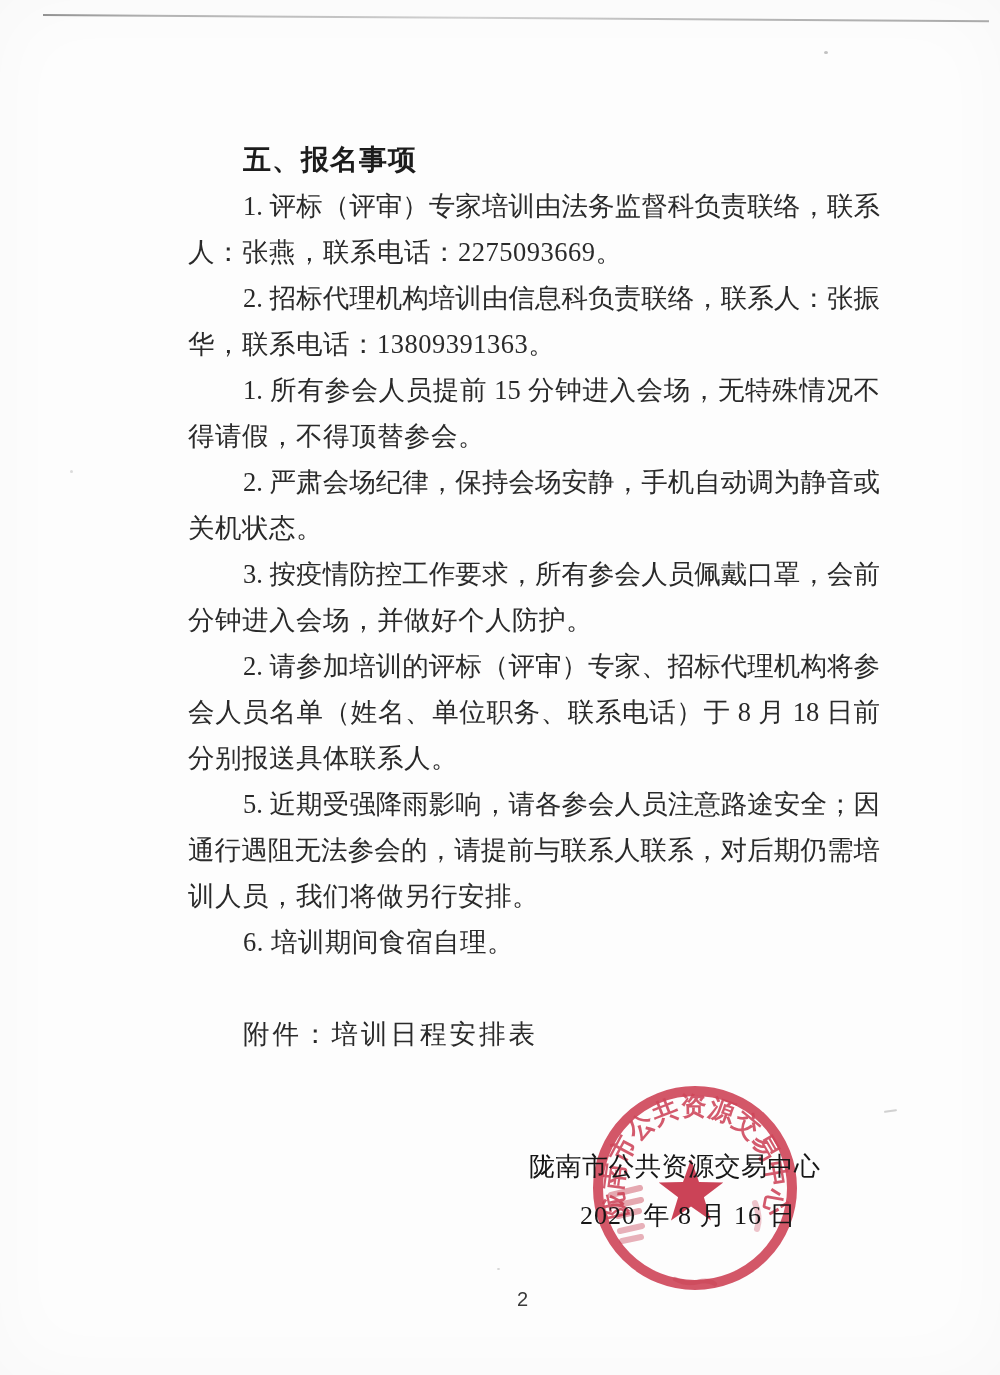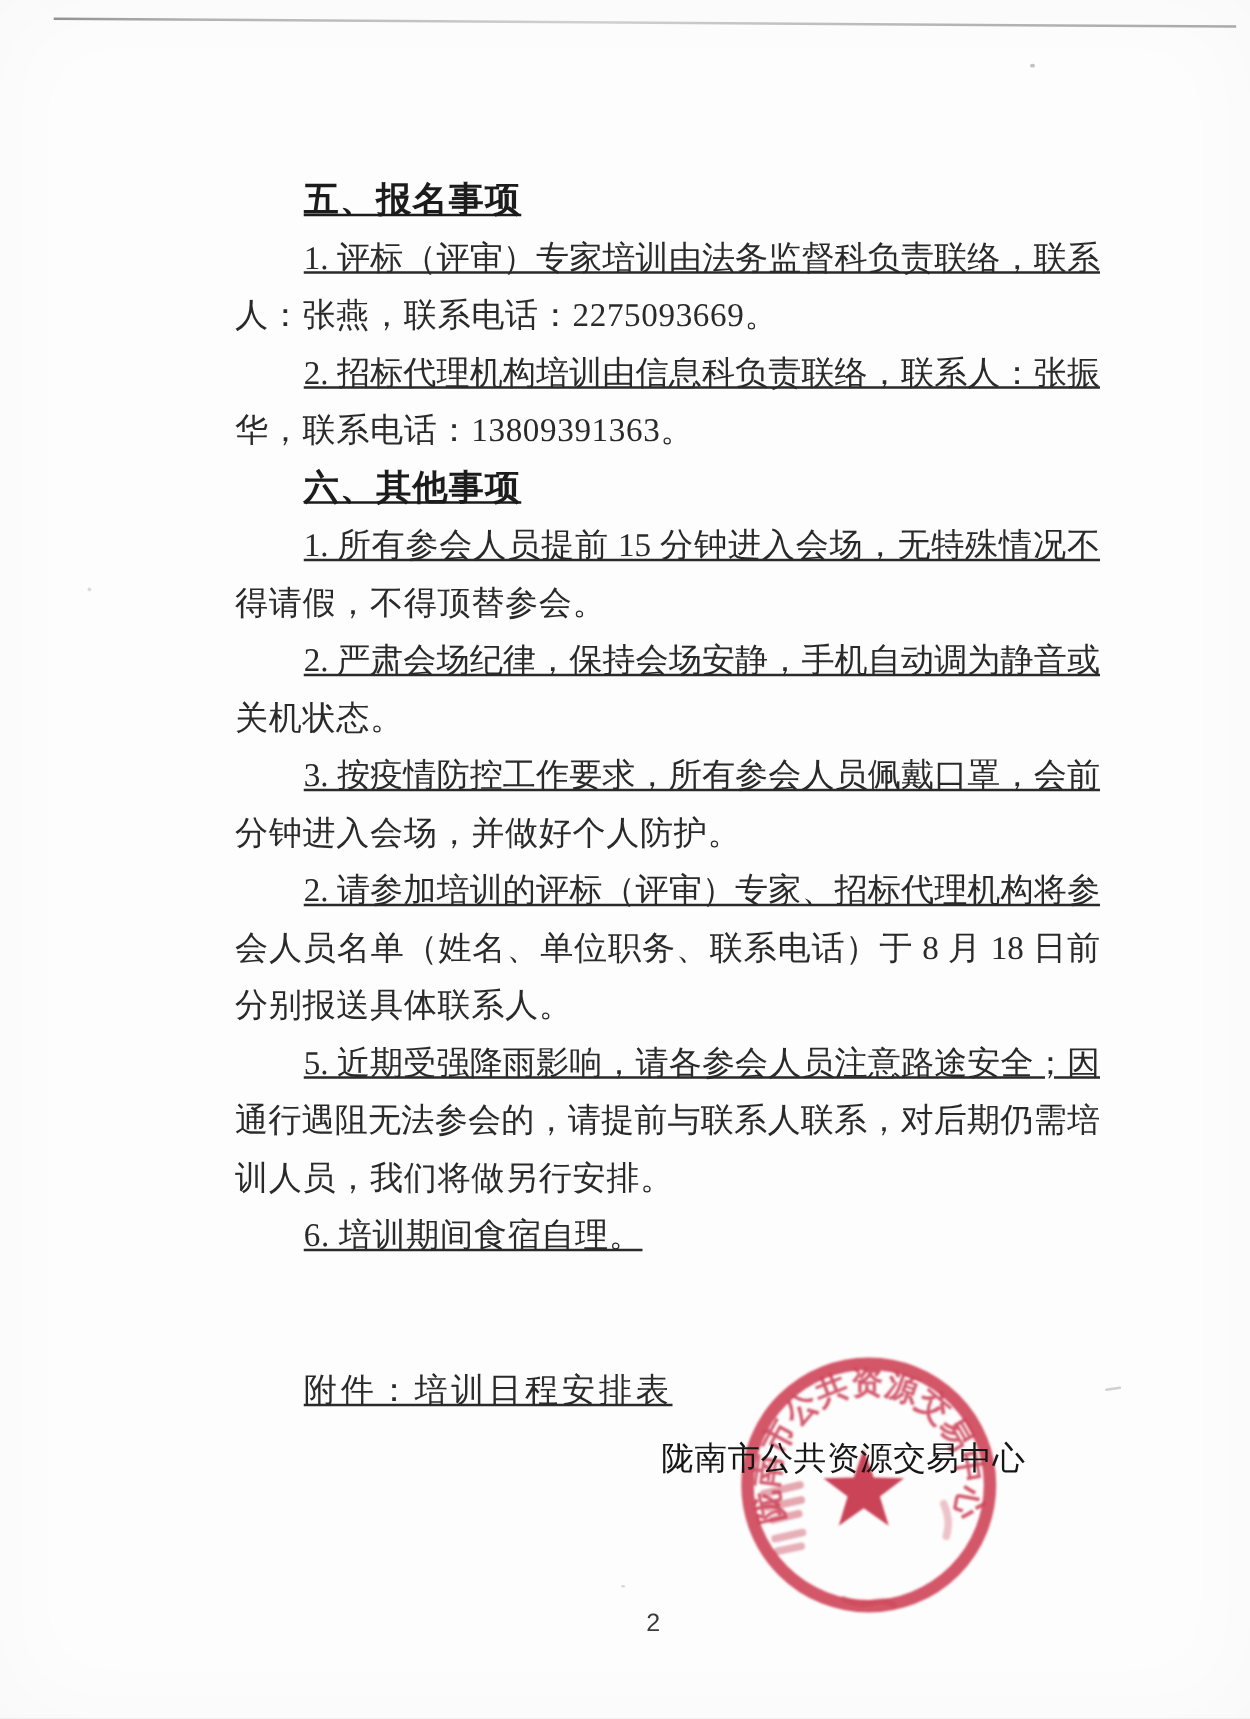--- a/index.html
+++ b/index.html
@@ -28,30 +28,30 @@
   .speck.s2 { left:884px; top:1110px; width:13px; height:2px; border-radius:2px; transform:rotate(-9deg); opacity:0.4;}
   .speck.s3 { left:70px;  top:470px; width:3px;  height:3px; opacity:0.3;}
   .speck.s4 { left:497px; top:1268px; width:3px; height:2px; opacity:0.35;}
 
   
   .content { position:absolute; left:188px; top:137px; width:692px; }
   .line {
     font-size:26.5px; line-height:46px; height:46px;
     white-space:nowrap; letter-spacing:0.5px; color:#2a2a2a;
   }
-  .line.indent { padding-left:55px;text-decoration:underline; }
+  .line.indent { padding-left:55px; }
   .line.fill {
     white-space:normal; letter-spacing:0;
     text-align:justify; text-align-last:justify;
   }
   .line.heading {
     font-family:"Liberation Sans", sans-serif;
     font-weight:700; font-size:28px; letter-spacing:1px; color:#1c1c1c;
   }
-  .line.attachment { letter-spacing:3px;margin-top:32px; }
+  .line.attachment { letter-spacing:3px; }
   .line.spacer { }
 
   .signature {
     position:absolute; left:529px; top:1150px; z-index:5;
     font-size:26px; line-height:34px; letter-spacing:0.5px; color:#161616;
     white-space:nowrap;
   }
   .date {
     position:absolute; left:580px; top:1200px; z-index:5;
     font-size:26px; line-height:32px; letter-spacing:1px; color:#161616;
@@ -80,21 +80,20 @@
   <div class="speck s2"></div>
   <div class="speck s3"></div>
   <div class="speck s4"></div>
 
   <div class="content" id="lines-container">
       <div class="line heading indent">五、报名事项</div>
       <div class="line body indent fill">1. 评标（评审）专家培训由法务监督科负责联络，联系</div>
       <div class="line body">人：张燕，联系电话：2275093669。</div>
       <div class="line body indent fill">2. 招标代理机构培训由信息科负责联络，联系人：张振</div>
       <div class="line body">华，联系电话：13809391363。</div>
-      <div class="line heading indent">六、其他事项</div>
       <div class="line body indent fill">1. 所有参会人员提前 15 分钟进入会场，无特殊情况不</div>
       <div class="line body">得请假，不得顶替参会。</div>
       <div class="line body indent fill">2. 严肃会场纪律，保持会场安静，手机自动调为静音或</div>
       <div class="line body">关机状态。</div>
       <div class="line body indent fill">3. 按疫情防控工作要求，所有参会人员佩戴口罩，会前</div>
       <div class="line body">分钟进入会场，并做好个人防护。</div>
       <div class="line body indent fill">2. 请参加培训的评标（评审）专家、招标代理机构将参</div>
       <div class="line body fill">会人员名单（姓名、单位职务、联系电话）于 8 月 18 日前</div>
       <div class="line body">分别报送具体联系人。</div>
       <div class="line body indent fill">5. 近期受强降雨影响，请各参会人员注意路途安全；因</div>
@@ -122,15 +121,16 @@
       <g stroke="#c93e52" fill="none" stroke-linecap="round">
         <path d="M22 112 l29 -7 M25 123 l27 -6 M29 133 l21 -5" stroke-width="6" opacity="0.45"></path>
         <path d="M31 148 l22 -5 M33 158 l19 -4" stroke-width="6" opacity="0.4"></path>
         <path d="M86 196 q11 6 23 3 q10 -3 17 2" stroke-width="4.5" opacity="0.42"></path>
         <path d="M166 120 q6 14 2 26" stroke-width="6" opacity="0.3"></path>
       </g>
     </g>
   </svg>
 
   <div class="signature">陇南市公共资源交易中心</div>
+  <div class="date">2020 年 8 月 16 日</div>
   <div class="page-num">2</div>
 
 </div>
 
 </body></html>

